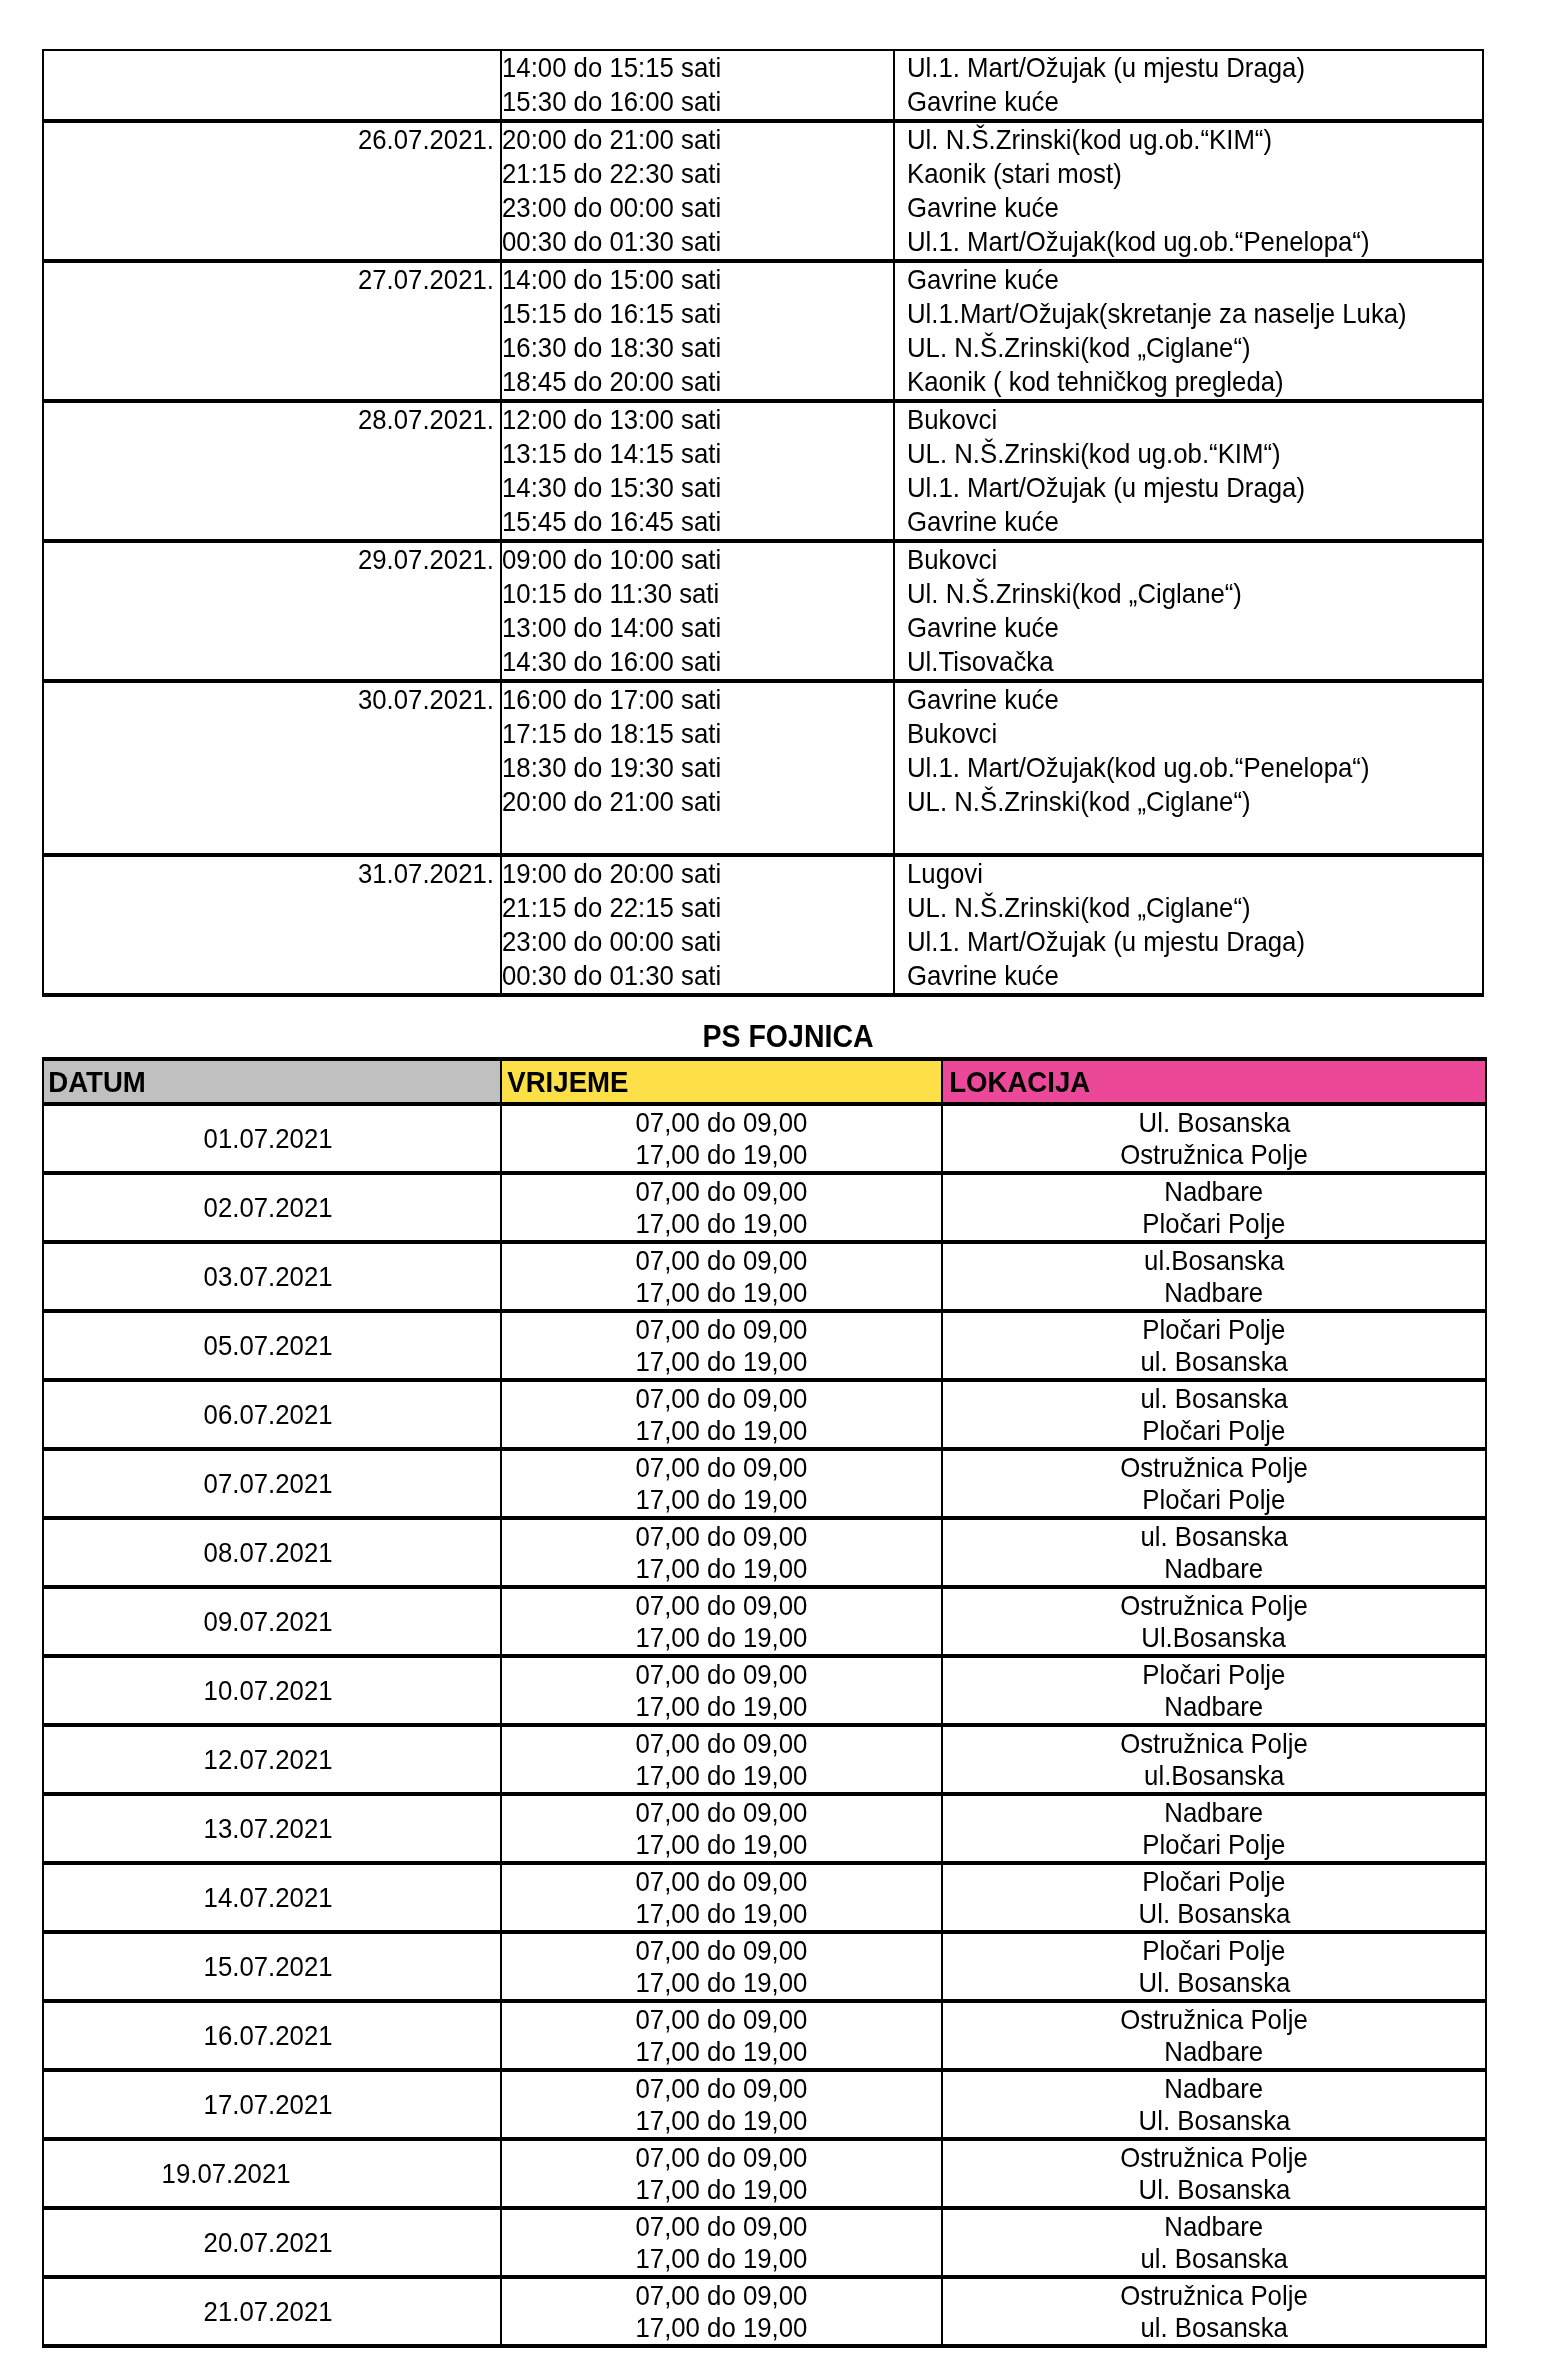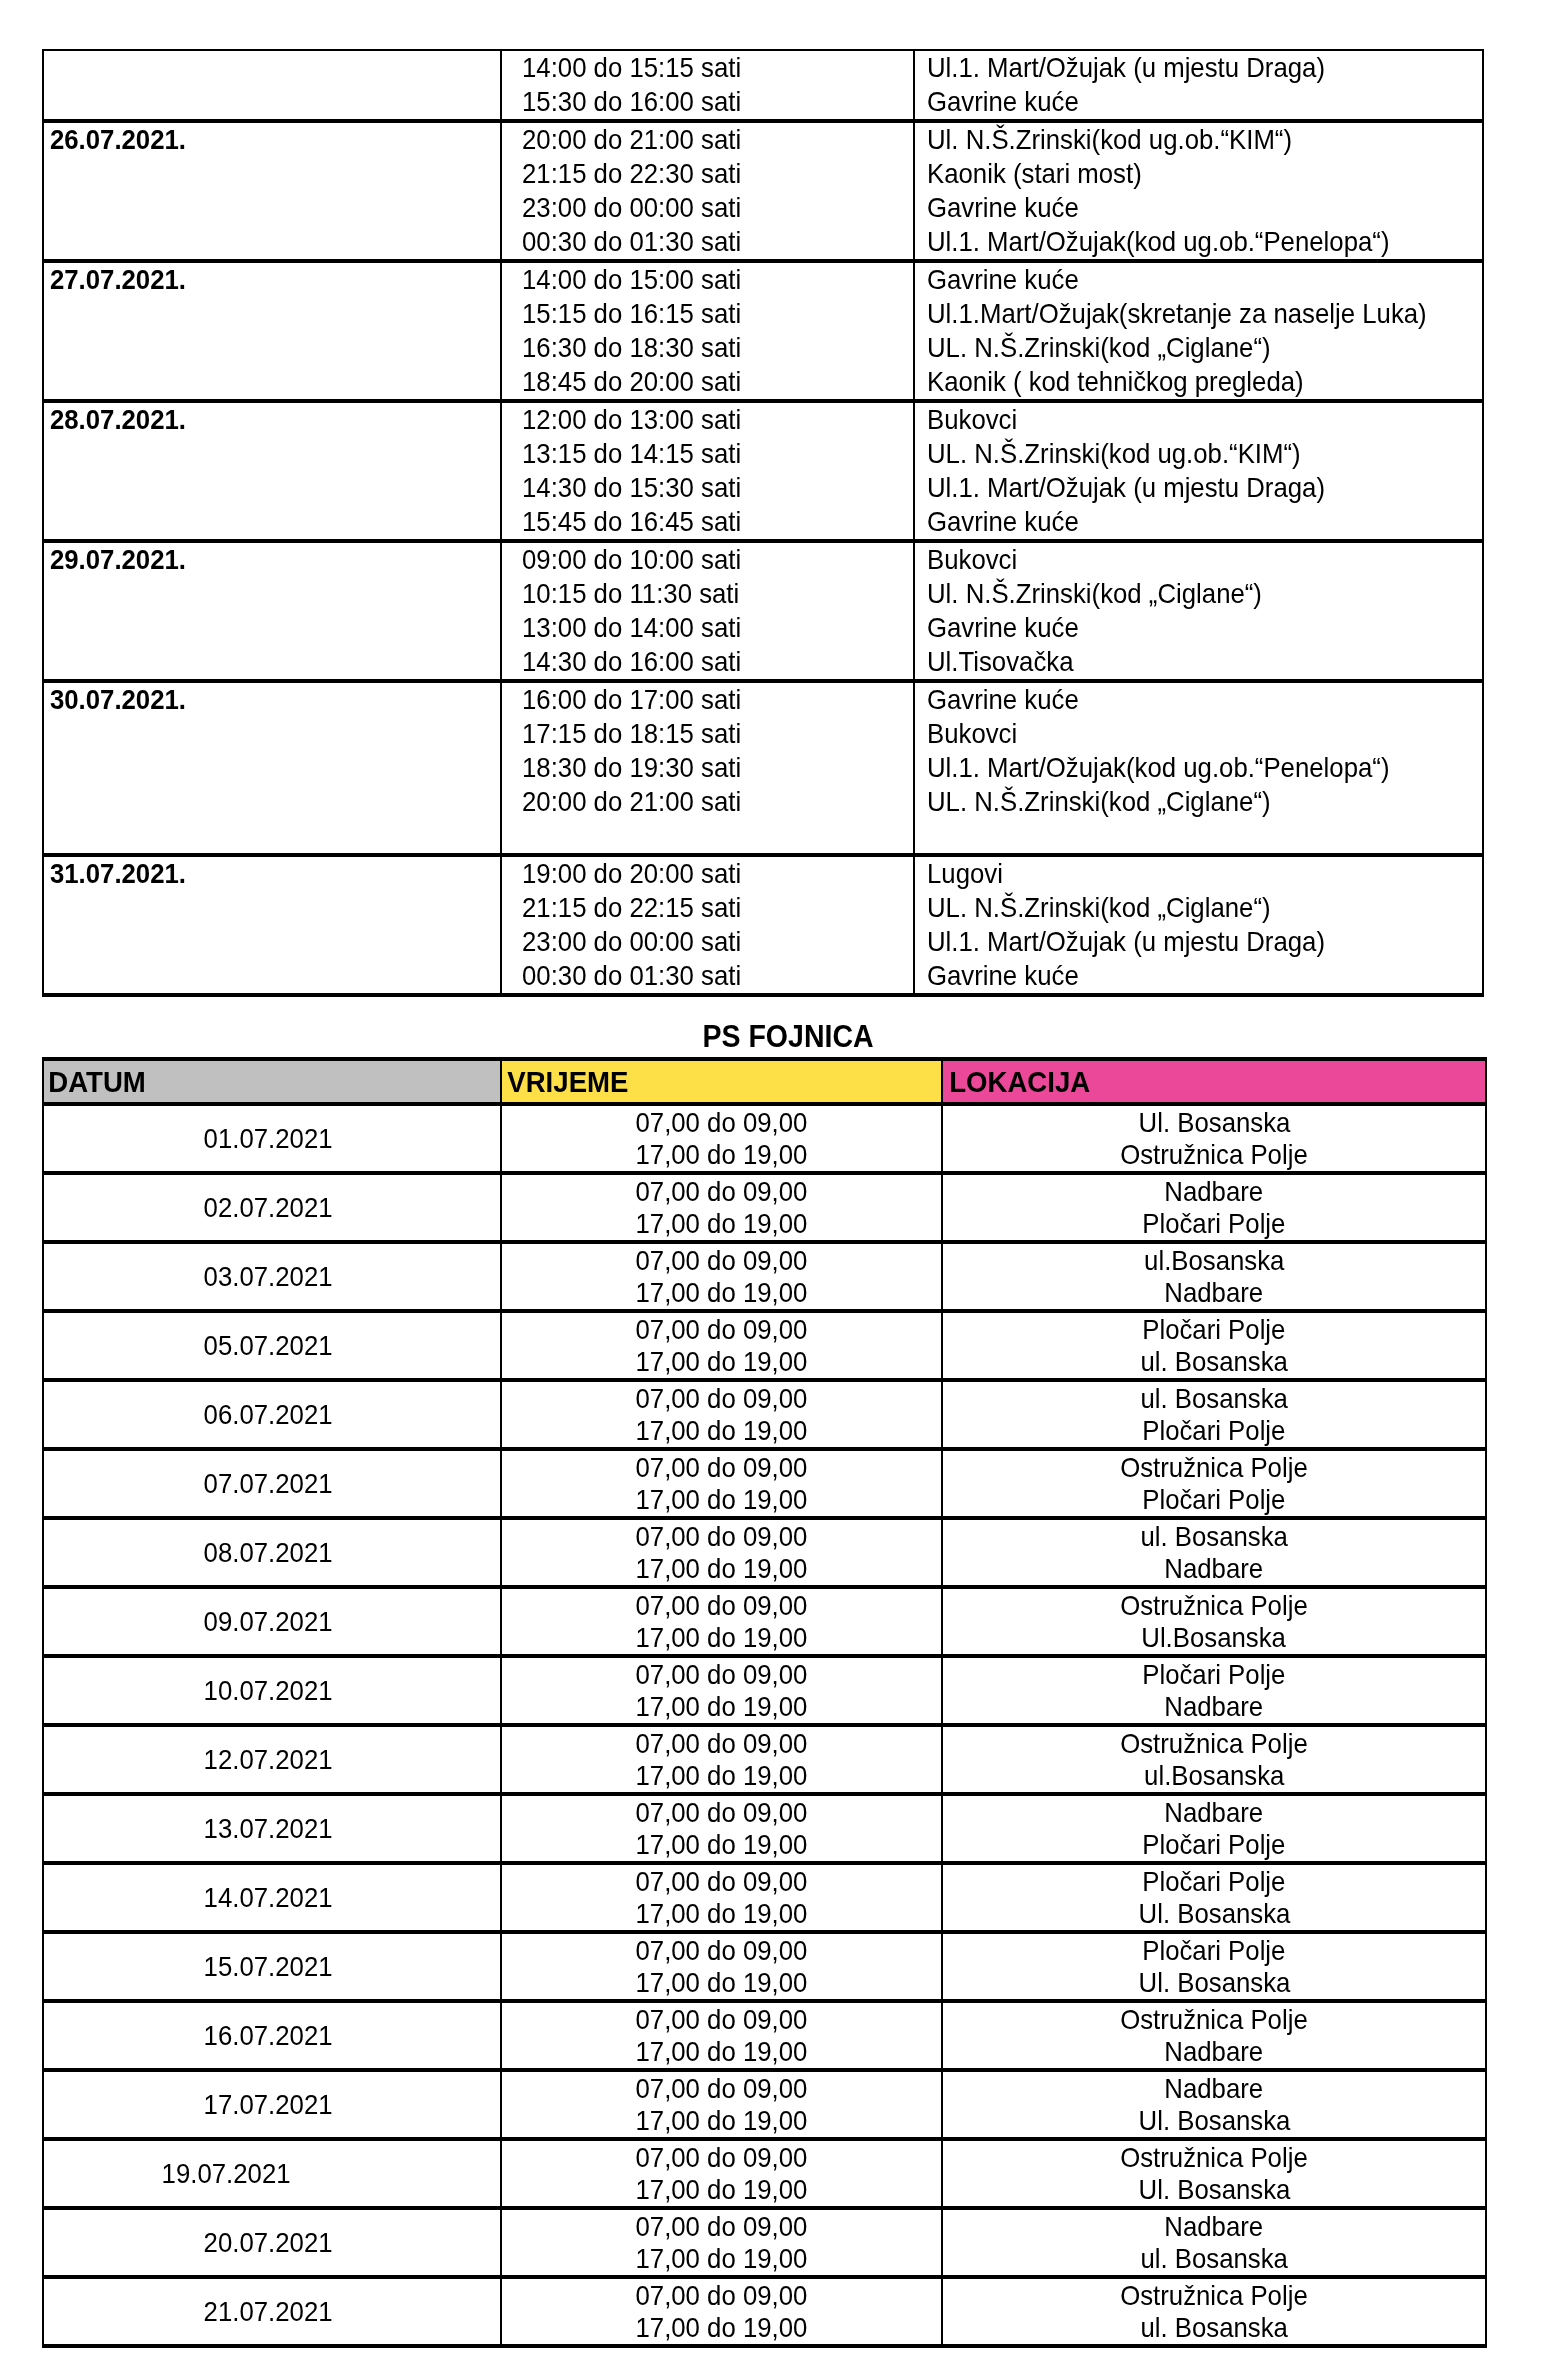--- a/index.html
+++ b/index.html
@@ -40,22 +40,22 @@
   #top-table td {
     border-top: 4.2px solid #000;
     border-bottom: 4.2px solid #000;
     border-left: 2.8px solid #000;
     border-right: 2.8px solid #000;
     vertical-align: top;
     padding: 0;
     font-size: 28px;
     line-height: 34px;
   }
-  #top-table td.c-date { width: 456px; text-align: left; font-weight: bold; }
-  #top-table td.c-time { width: 391px; padding-left: 20px; }
+  #top-table td.c-date { width: 456px; text-align: right; }
+  #top-table td.c-time { width: 391px; padding-left: 0; }
   #top-table td.c-loc  { padding-left: 12px; }
   #top-table .line { height: 34px; }
   #top-table tr.first td { border-top-width: 2.8px; }
 
   
   #section-title {
     position: absolute;
     left: 0;
     width: 1562px;
     top: 1017px;

